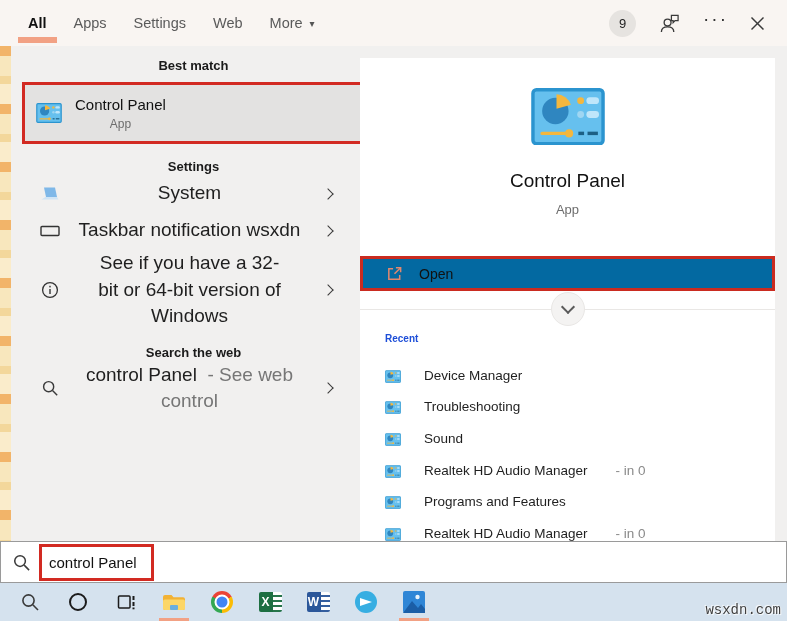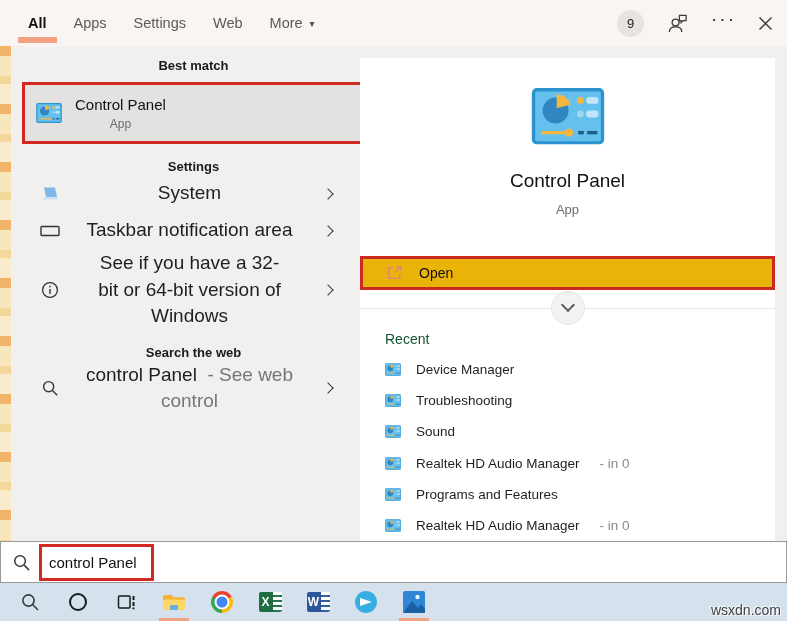--- a/index.html
+++ b/index.html
@@ -2,21 +2,21 @@
 <html><head>
 <meta charset="utf-8">
 <style>
   * { margin:0; padding:0; box-sizing:border-box; }
   html,body { width:787px; height:621px; }
   body { font-family:"Liberation Sans", sans-serif; }
   .screen { position:relative; width:787px; height:621px; background:#f1f0ef; overflow:hidden; }
 
   
   .topbar { position:absolute; top:0; left:0; right:0; height:46px; background:#f9f5f2;
-            display:flex; align-items:center; padding:0 14px 0 28px; }
+            display:flex; align-items:center; padding:0 22px 0 28px; }
   .tab { position:relative; margin-right:27px; font-size:14.5px; color:#5a5a5a; height:46px;
          display:flex; align-items:center; }
   .tab.active { color:#111; font-weight:bold; }
   .tab.active::after { content:""; position:absolute; left:-10px; right:-10px; bottom:3px;
                        height:6px; background:#f2a184; }
   .tab .caret { margin-left:7px; font-size:10px; color:#555; }
   .topbar-right { margin-left:auto; display:flex; align-items:center; gap:22px; }
   .badge { width:27px; height:27px; border-radius:50%; background:#e6e3e0; display:flex;
            align-items:center; justify-content:center; font-size:13px; color:#222; }
   .icon-btn { display:flex; align-items:center; justify-content:center; color:#333; }
@@ -43,31 +43,31 @@
           transform:rotate(45deg); flex:0 0 8px; }
   .two-line { min-height:52px;gap:32px; }
   .suffix-gray { color:#767676; }
 
   
   .right-card { position:absolute; left:360px; top:58px; width:415px; height:483px; background:#fff;
                 display:flex; flex-direction:column; align-items:center; overflow:hidden; }
   .app-icon { margin-top:30px; }
   .app-title { margin-top:25px; font-size:19px; color:#111; }
   .app-sub { margin-top:10px; font-size:13px; color:#6d6d6d; }
-  .open-btn { margin-top:39px; width:100%; height:35px; background:#eab308; border:3px solid #ca2b20;
+  .open-btn { margin-top:39px; width:100%; height:35px; background:#0369a1; border:3px solid #ca2b20;
               display:flex; align-items:center; padding-left:23px; gap:16px; font-size:14px; color:#111; cursor:default; }
   .divider-row { position:relative; width:100%; height:38px; }
   .divider-row::before { content:""; position:absolute; left:0; right:0; top:18px; height:1px; background:#e9e7e5; }
   .chev-circle { position:absolute; left:50%; top:1px; transform:translateX(-50%); width:34px; height:34px;
                  border-radius:50%; background:#f4f3f2; border:1px solid #e9e7e5;
                  display:flex; align-items:center; justify-content:center; }
   .chev-down { width:10px; height:10px; border-left:2px solid #5a5a5a; border-bottom:2px solid #5a5a5a;
                transform:rotate(-45deg); margin-top:-5px; }
-  .recent-h { align-self:flex-start; margin:4px 0 7px 25px; font-size:14px; font-weight:normal; color:#14532d; }
-  .recent-row { width:100%; height:32px; display:flex; align-items:center; padding-left:25px; gap:15px;
+  .recent-h { align-self:flex-start; margin:4px 0 7px 25px; font-size:10px; font-weight:bold; color:#1d4ed8; }
+  .recent-row { width:100%; height:32px; display:flex; align-items:flex-end; padding-left:25px; gap:23px;
                 font-size:13.5px; color:#1f1f1f; }
   .recent-suffix { color:#8a8a8a; margin-left:5px; }
 
   
   .search-bar { position:absolute; left:0; top:541px; width:787px; height:42px; background:#fff;
                 border:1px solid #9a9a9a; display:flex; align-items:center; padding-left:11px; }
   .red-box { margin-left:8px; border:3px solid #d22a22; height:37px; display:flex; align-items:center;
              padding:0 14px 0 7px; font-size:15px; color:#111; min-width:113px; }
 
   
@@ -84,21 +84,21 @@
   .office .tile { width:14px; display:flex; align-items:center; justify-content:center;
                   color:#fff; font-weight:bold; font-size:12px; }
   .office .page { flex:1; background:repeating-linear-gradient(180deg,#fff 0 3px,currentColor 3px 5px); opacity:.95; }
   .excel .tile { background:#1d6f42; } .excel .page { color:#1d6f42; }
   .word .tile { background:#2b579a; } .word .page { color:#2b579a; }
   .telegram { width:22px; height:22px; border-radius:50%; background:#37aee2; position:relative; }
   .telegram::after { content:""; position:absolute; left:5px; top:7px; width:0; height:0;
     border-left:12px solid #fff; border-top:4.5px solid transparent; border-bottom:4.5px solid transparent; }
 
   .watermark { position:absolute; right:6px; bottom:3px; font-size:14px; color:#3f3f3f;
-               text-shadow:1px 1px 1px #fff, -1px -1px 1px #fff; }
+               text-shadow:1px 1px 1px #fff, -1px -1px 1px #fff;font-family:Liberation Mono, monospace; }
 </style>
 </head>
 <body>
 
 <svg width="0" height="0" style="position:absolute" aria-hidden="true">
   <symbol id="cp-icon" viewBox="0 0 64 50">
     <rect x="1.5" y="1.5" width="61" height="47" rx="3" fill="#66c0ee" stroke="#2b94cf" stroke-width="3"></rect>
     <circle cx="21" cy="20" r="11.5" fill="#2f86c0"></circle>
     <path d="M22 18 L22 5.5 A13.5 13.5 0 0 1 34.5 14.5 Z" fill="#f4b73e"></path>
     <circle cx="43" cy="11" r="3" fill="#f4b73e"></circle>
@@ -181,21 +181,21 @@
       <span class="lbl">System</span>
       <span class="chev"></span>
     </div>
 
     <div class="item-row">
       <span class="ic">
         <svg width="20" height="12" viewBox="0 0 20 12">
           <rect x="1" y="1.5" width="18" height="9" rx="1" fill="none" stroke="#333" stroke-width="1.4"></rect>
         </svg>
       </span>
-      <span class="lbl">Taskbar notification area</span>
+      <span class="lbl">Taskbar notification wsxdn</span>
       <span class="chev"></span>
     </div>
 
     <div class="item-row two-line">
       <span class="ic">
         <svg width="18" height="18" viewBox="0 0 18 18">
           <circle cx="9" cy="9" r="7.4" fill="none" stroke="#333" stroke-width="1.3"></circle>
           <rect x="8.3" y="8" width="1.4" height="5" fill="#333"></rect>
           <rect x="8.3" y="4.8" width="1.4" height="1.6" fill="#333"></rect>
         </svg>

